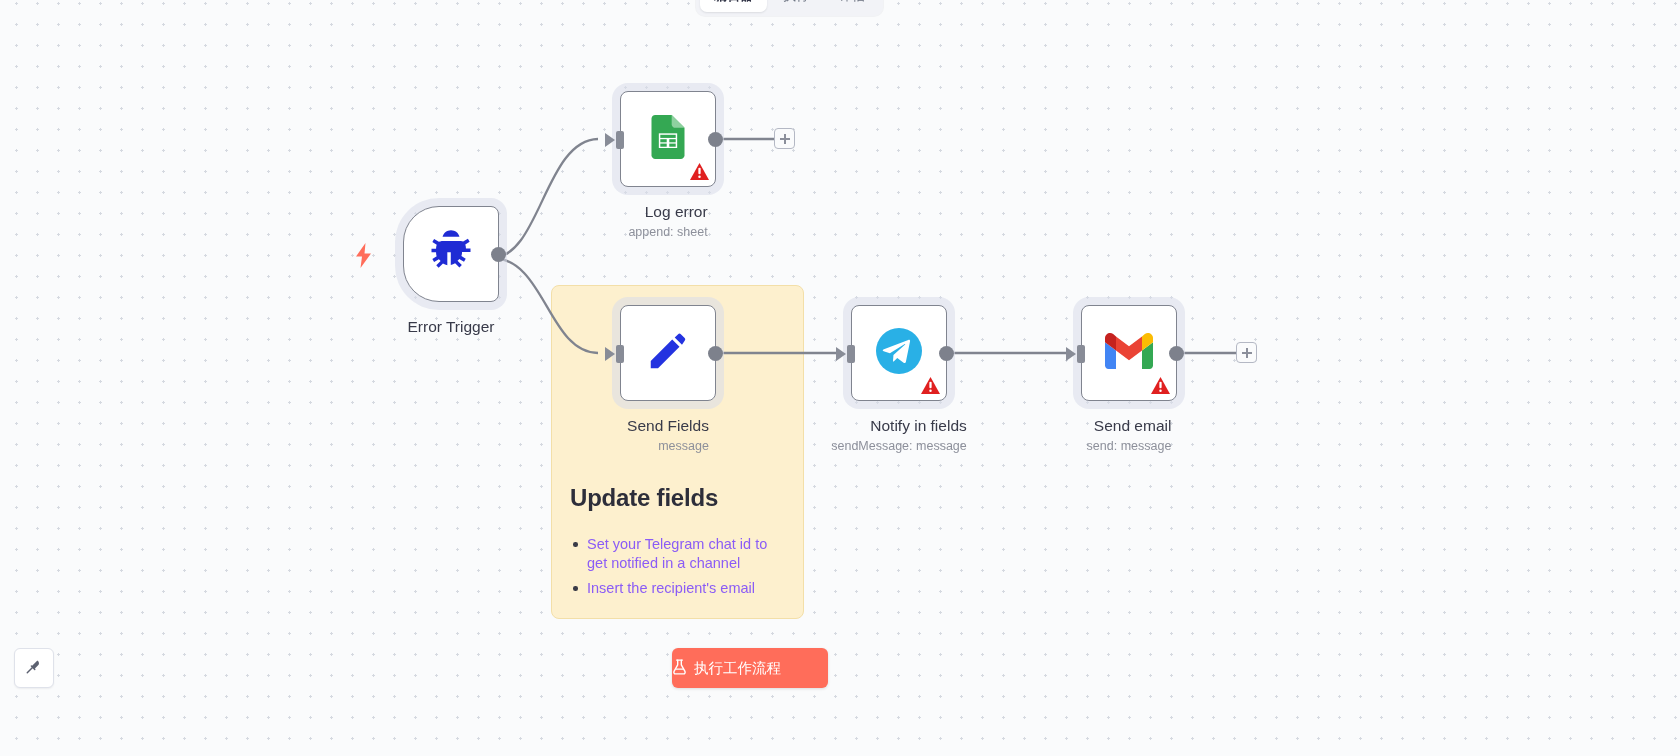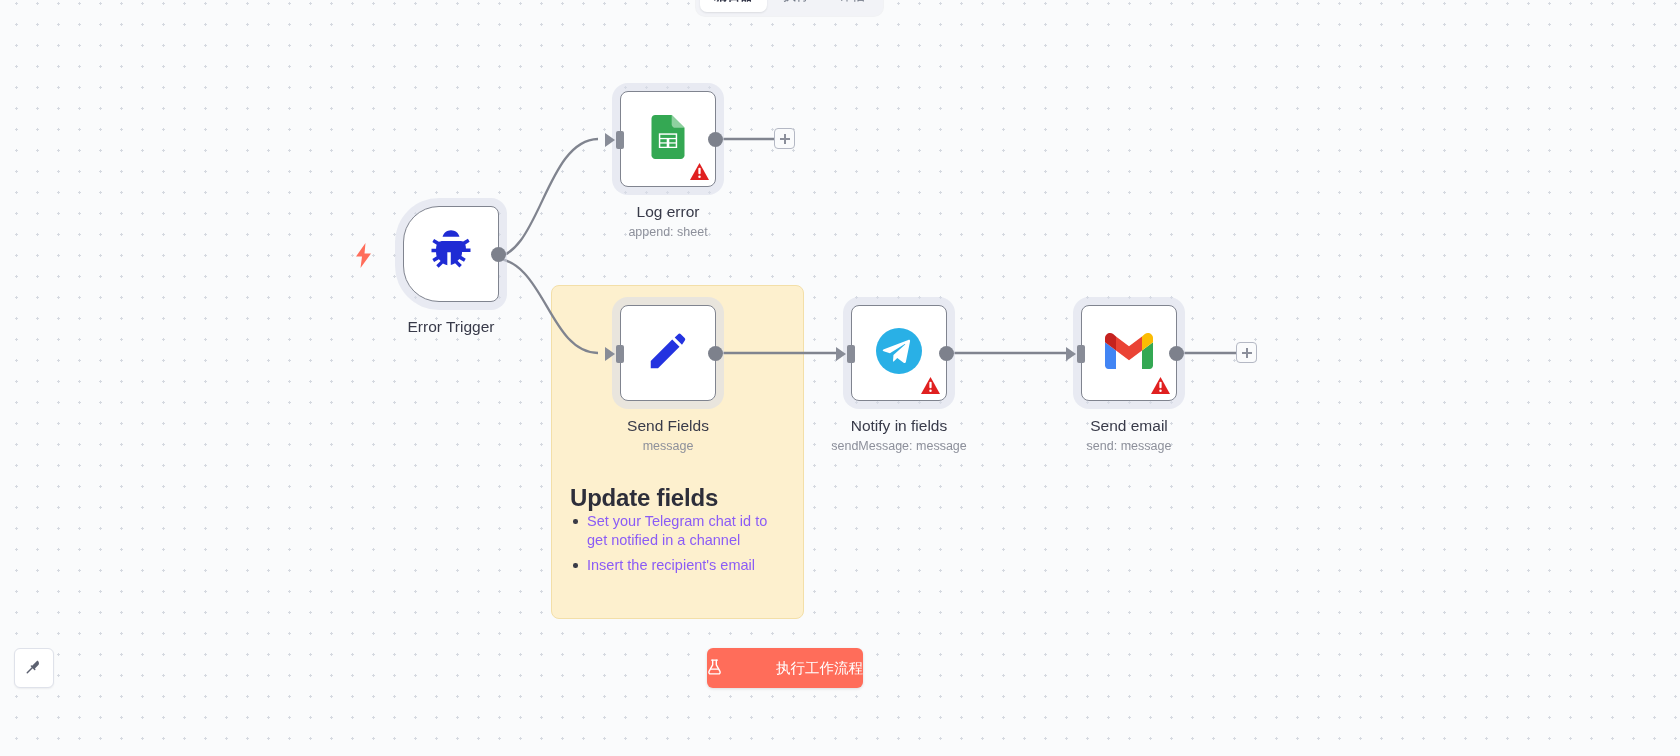--- a/index.html
+++ b/index.html
@@ -65,21 +65,21 @@
   #sticky-body {
     position: absolute;
     left: 18px; right: 16px;
     top: 198px;
   }
   #sticky-title {
     font-size: 24px;
     font-weight: 700;
     color: #2d2e3a;
     letter-spacing: -0.2px;
-    margin-bottom: 0;
+    margin-bottom: 23px;
   }
   #sticky-list { list-style: none; }
   #sticky-list li {
     position: relative;
     padding-left: 17px;
     font-size: 14.5px;
     line-height: 19px;
     color: #8b5cf6;
     margin-bottom: 6px;
   }
@@ -113,21 +113,21 @@
   }
   .node.trigger .node-box {
     border-radius: 36px 8px 8px 36px;
   }
   .node-label {
     position: absolute;
     left: 50%;
     transform: translateX(-50%);
     top: 112px;
     white-space: nowrap;
-    text-align: center;
+    text-align: right;
   }
   .node-title {
     font-size: 15.5px;
     color: #383a49;
     line-height: 18px;
   }
   .node-sub {
     font-size: 12.5px;
     color: #8d909b;
     margin-top: 4px;
@@ -190,31 +190,31 @@
     content: "";
     position: absolute;
     background: #8b8f9b;
   }
   .plus-btn::before { left: 4.5px; top: 9px; width: 10px; height: 1.6px; }
   .plus-btn::after  { top: 4.5px; left: 9px; height: 10px; width: 1.6px; }
 
   
   #run-button {
     position: absolute;
-    left: 707px; top: 648px;
+    left: 672px; top: 648px;
     width: 156px; height: 40px;
     background: #ff6d5a;
     border: none;
     border-radius: 6px;
     color: #ffffff;
     font-size: 14.5px;
     font-family: "Liberation Sans", sans-serif;
     display: flex;
     align-items: center;
-    justify-content: space-between;
+    justify-content: flex-start;
     gap: 7px;
     cursor: pointer;
     z-index: 30;
     box-shadow: 0 1px 3px rgba(0,0,0,.12);
   }
 
   
   #canvas-control {
     position: absolute;
     left: 14px; top: 648px;

